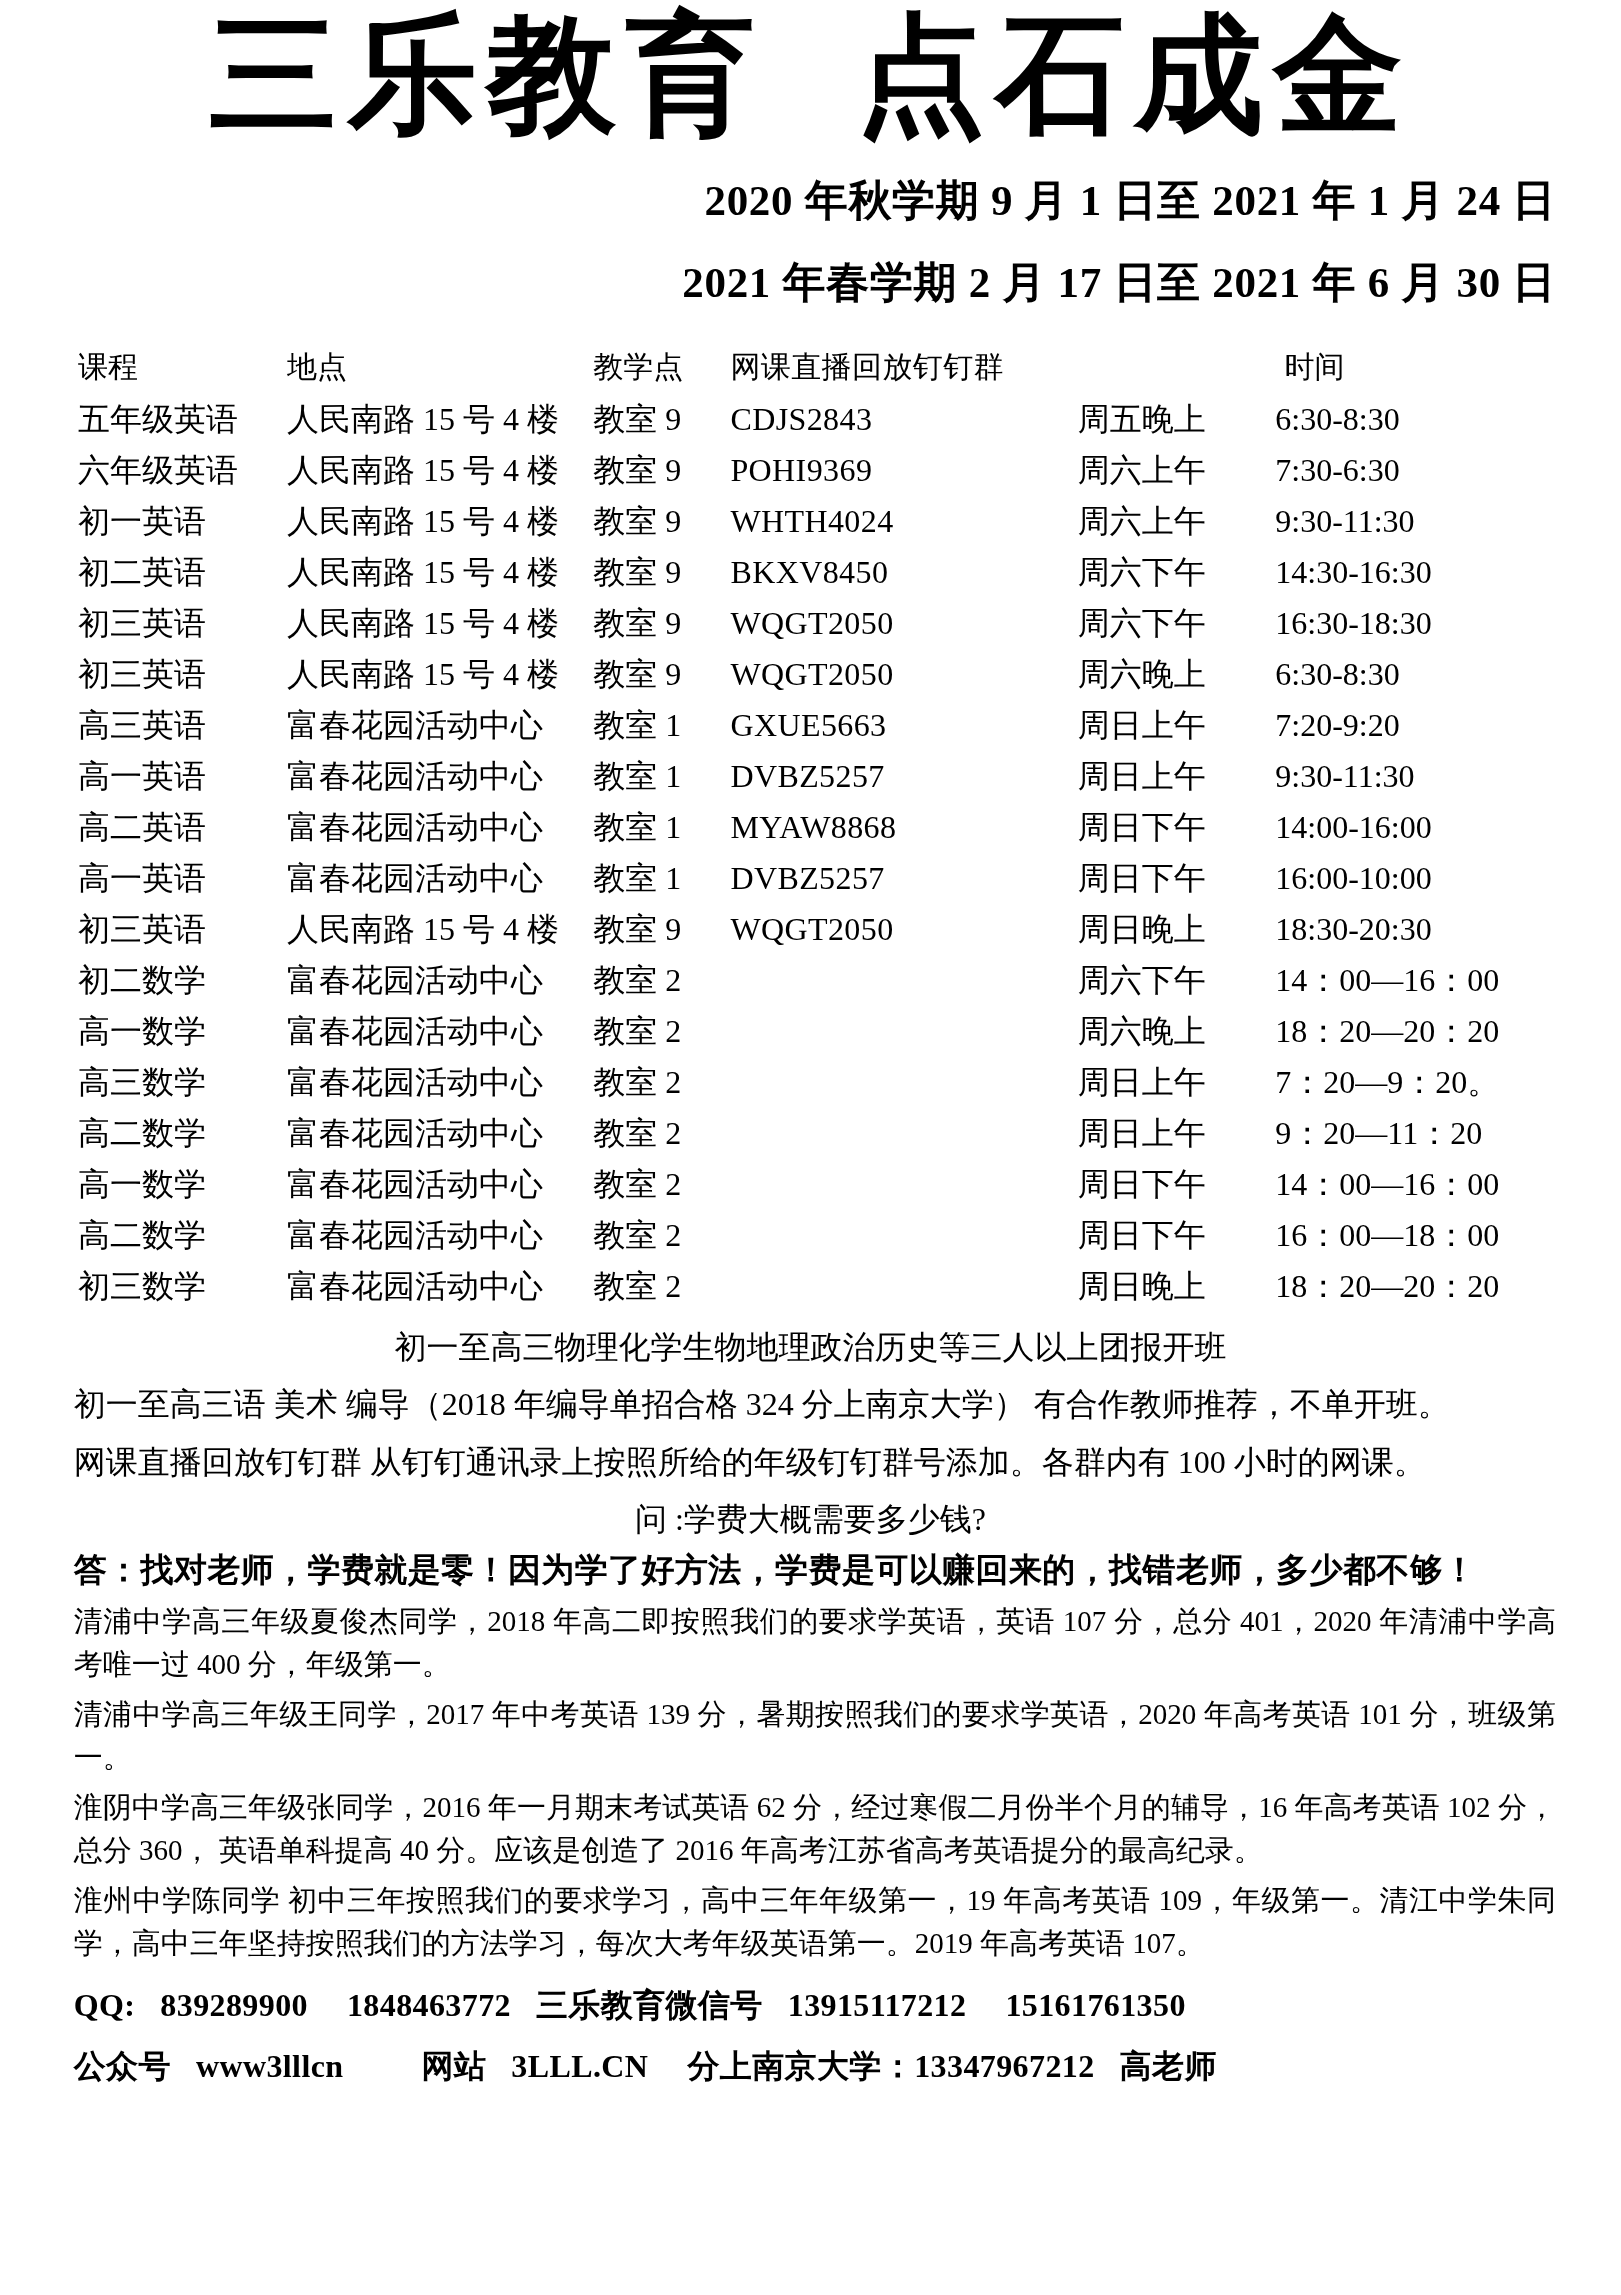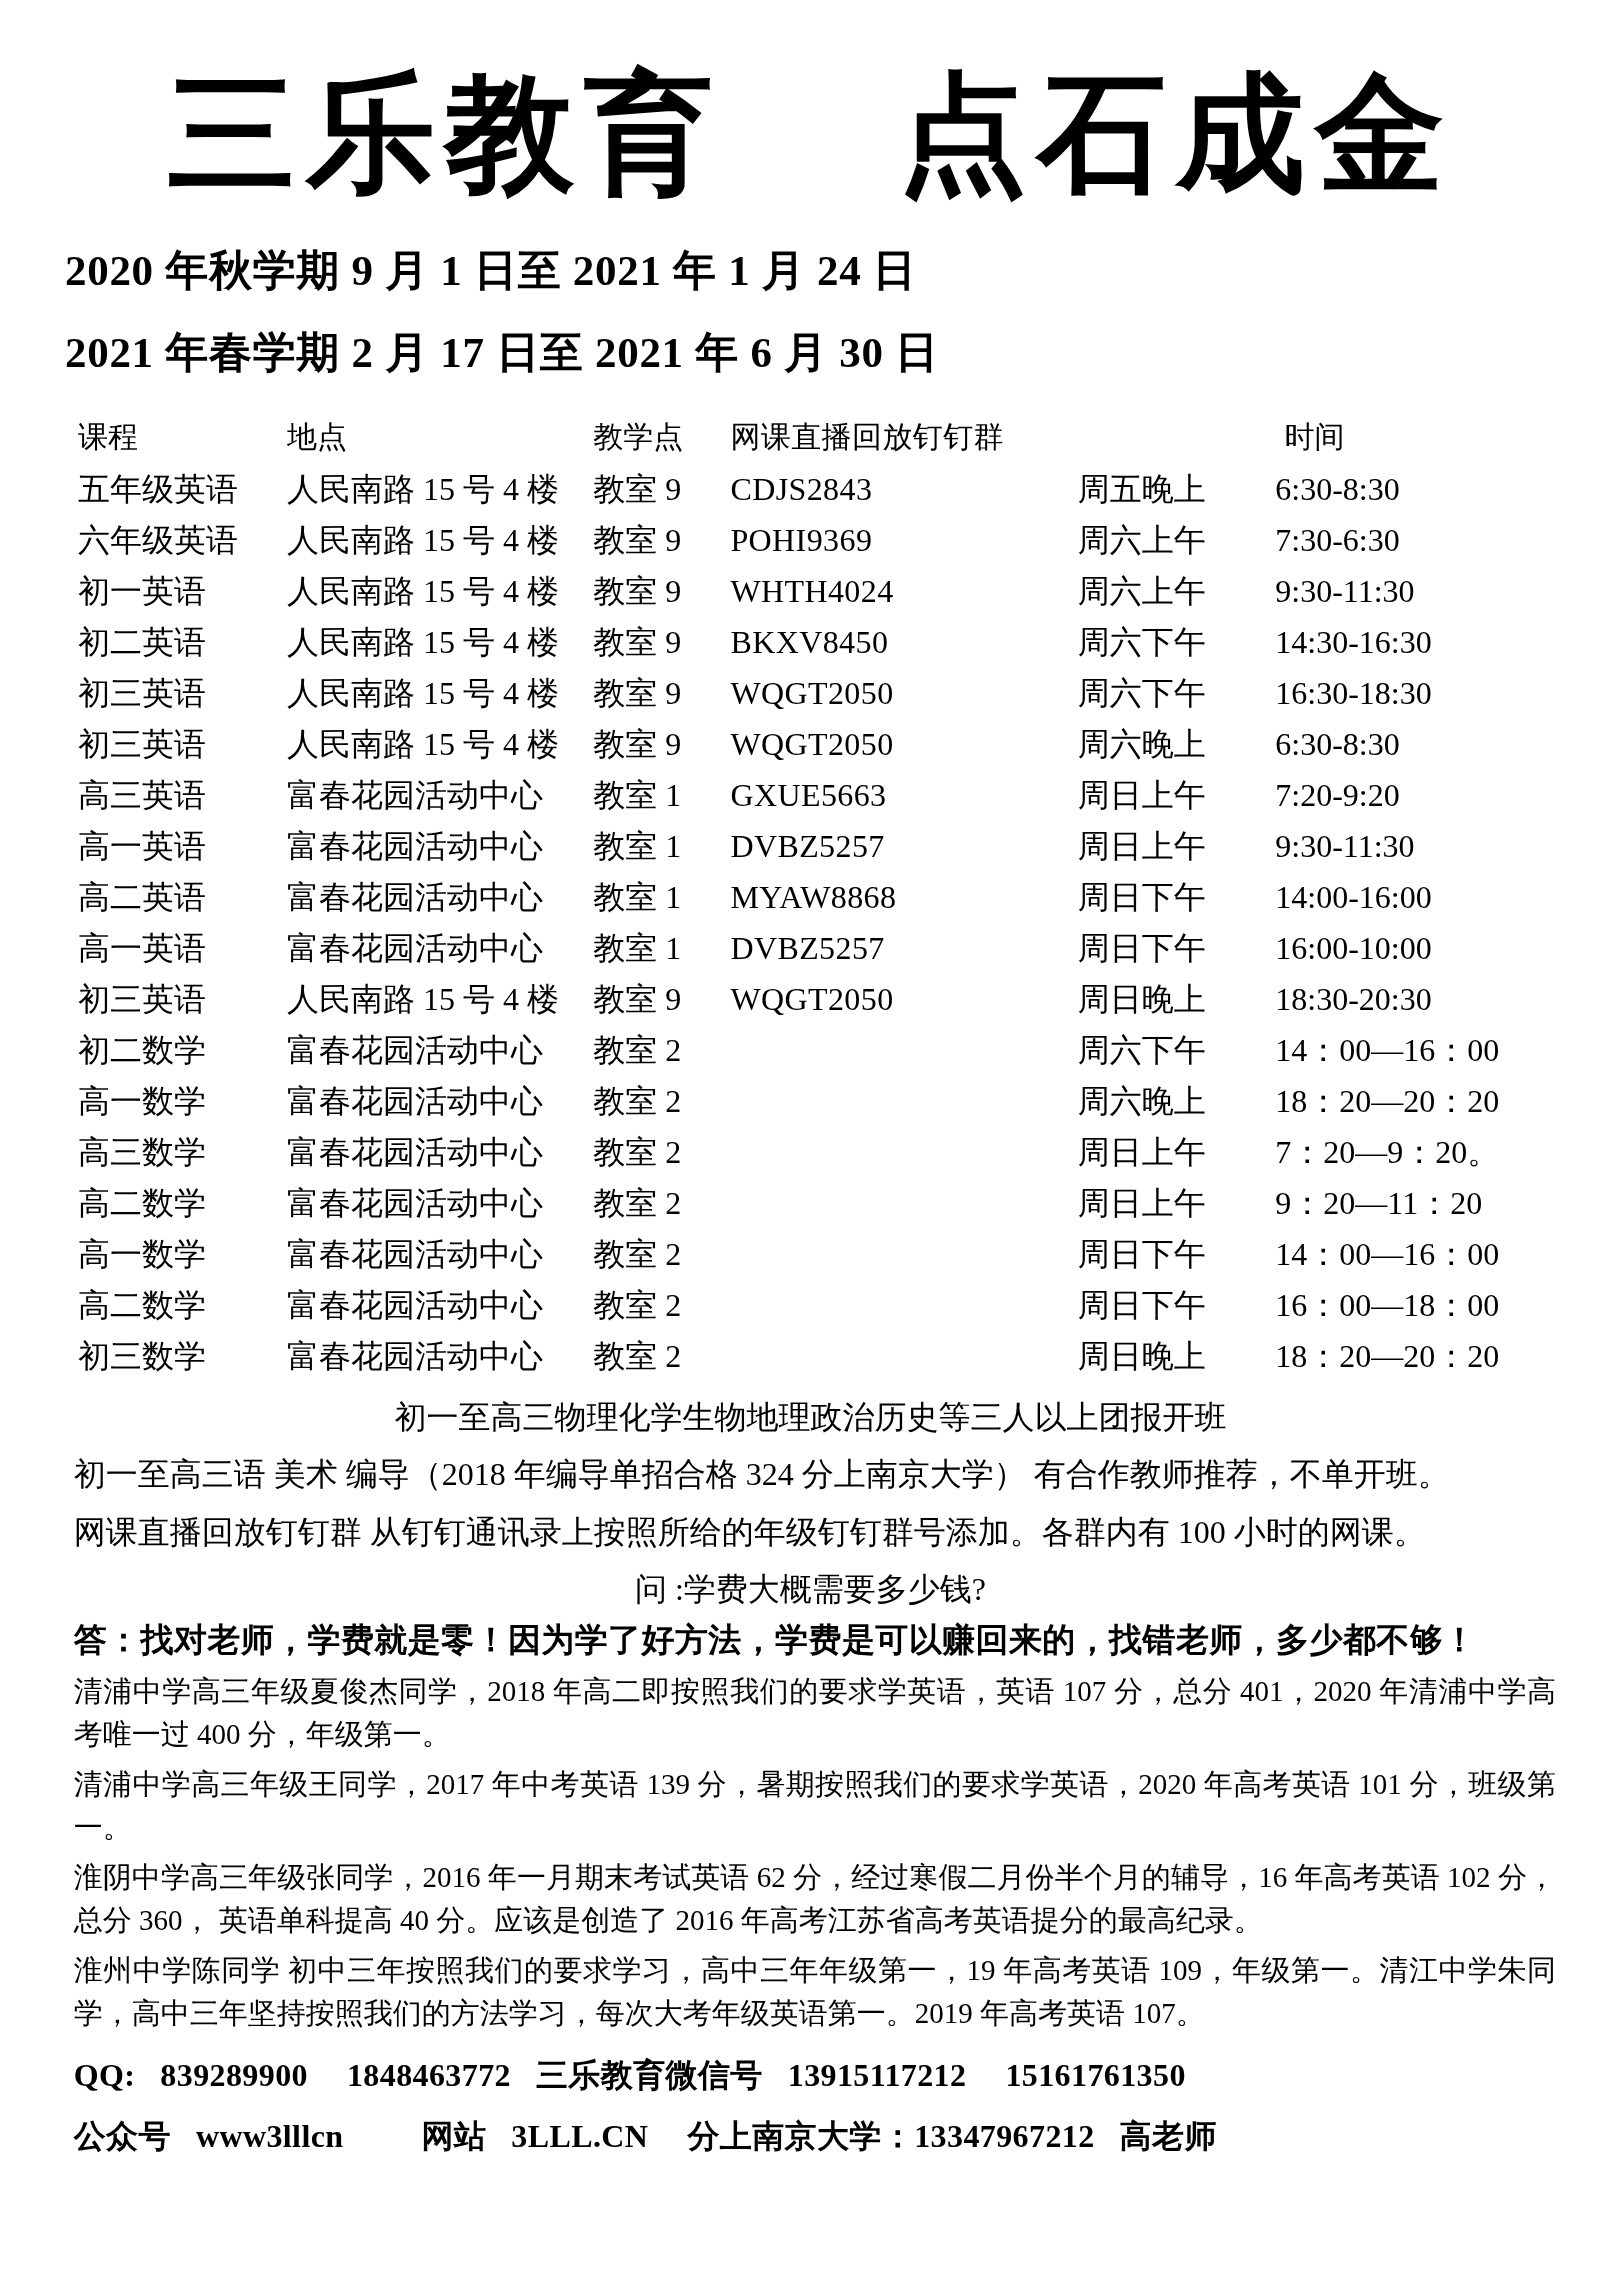--- a/index.html
+++ b/index.html
@@ -17,31 +17,30 @@
   .page {
     position: relative;
     width: 1621px;
     height: 2295px;
     box-sizing: border-box;
     padding: 0 65px;
   }
   
   .banner {
     text-align: center;
-    font-family: Liberation Mono, monospace;
+    font-family: Liberation Sans, sans-serif;
     font-weight: bold;
     font-size: 129px;
     line-height: 1.15;
     letter-spacing: 10px;
-    margin-top: 70px;
     white-space: pre;
   }
   
   .dateline {
-    text-align: left;
+    text-align: right;
     font-weight: bold;
     font-size: 43px;
     line-height: 1.45;
     margin-top: 22px;
     letter-spacing: 0.7px;
   }
   .dateline.second {
     margin-top: 19px;
   }
   

